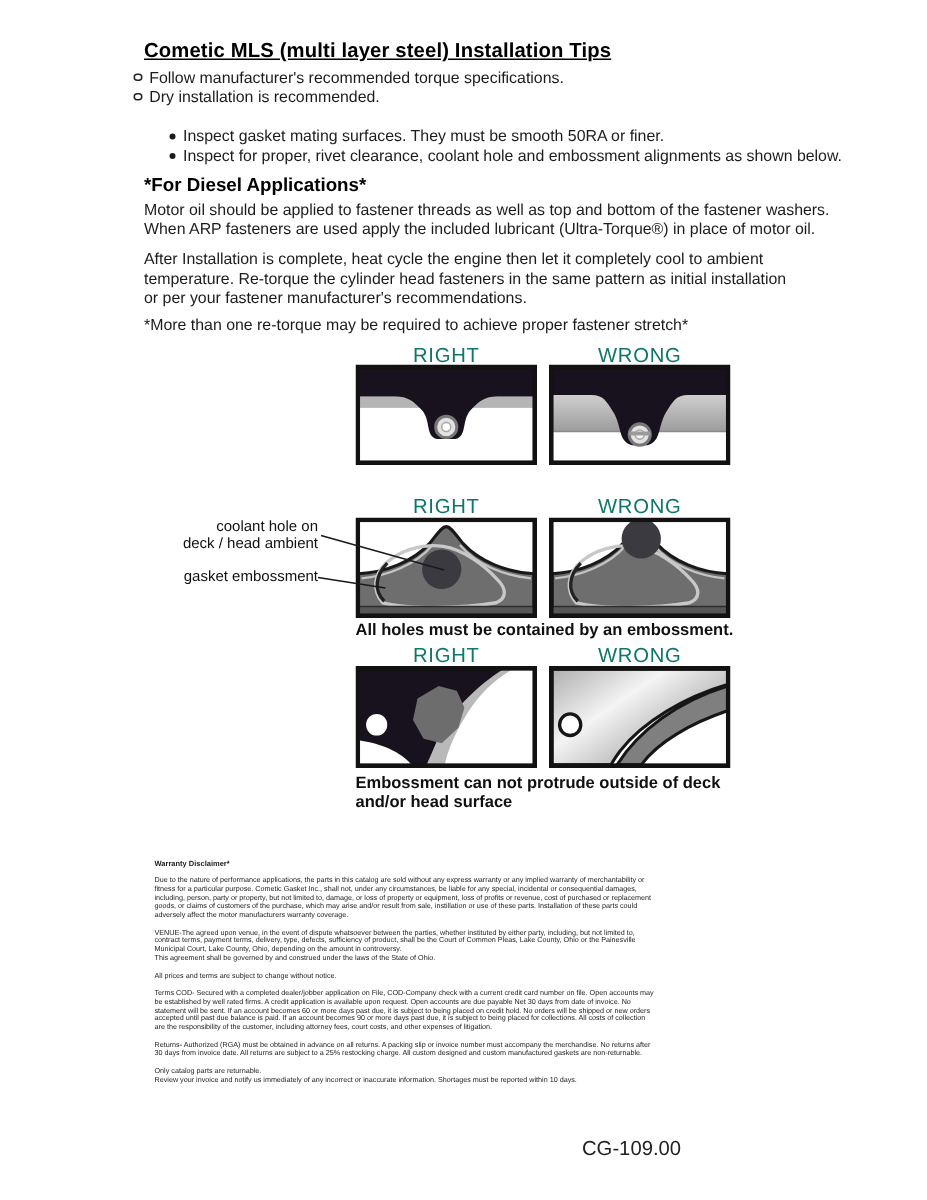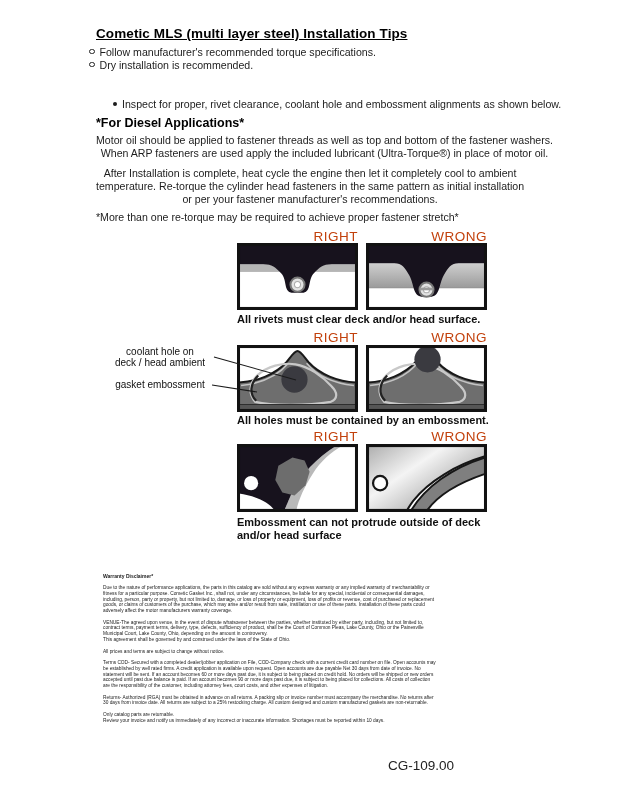--- a/index.html
+++ b/index.html
@@ -6,30 +6,30 @@
   .sheet{position:relative;width:618px;height:800px;background:#ffffff;overflow:hidden;
          font-family:"Liberation Sans","DejaVu Sans",sans-serif;color:#1c1c1c;}
   .title{position:absolute;left:96px;top:26px;margin:0;font-size:13.5px;font-weight:700;
          color:#000;text-decoration:underline;letter-spacing:.1px;white-space:nowrap;}
   .bullet-row{position:absolute;display:flex;align-items:center;gap:5px;height:13px;
               font-size:10.6px;white-space:nowrap;}
   .bo{width:3.5px;height:3.5px;border:1px solid #222;border-radius:50%;display:inline-block;flex:none;}
   .bf{width:4px;height:4px;background:#1c1c1c;border-radius:50%;display:inline-block;flex:none;}
   .section-h{position:absolute;left:96px;top:116px;margin:0;font-size:12.5px;font-weight:700;color:#000;white-space:nowrap;text-align:right;}
   .para{position:absolute;left:96px;font-size:10.6px;line-height:13.2px;}
-  .para div{white-space:nowrap;text-align:center;}
-  .dg-header{position:absolute;width:121px;text-align:right;font-size:13.5px;font-weight:400;
-             letter-spacing:.5px;color:#c2410c;white-space:nowrap;}
+  .para div{white-space:nowrap;}
+  .dg-header{position:absolute;width:121px;text-align:center;font-size:13.5px;font-weight:400;
+             letter-spacing:.5px;color:#0f766e;white-space:nowrap;}
   .caption{position:absolute;left:237px;font-size:11px;font-weight:700;color:#101010;line-height:13px;}
   .caption div{white-space:nowrap;}
   svg.panel{position:absolute;width:121px;}
   .p-r1a{left:237px;top:243px;height:67px}.p-r1b{left:366px;top:243px;height:67px}
   .p-r2a{left:237px;top:345px;height:67px}.p-r2b{left:366px;top:345px;height:67px}
   .p-r3a{left:237px;top:444px;height:68px}.p-r3b{left:366px;top:444px;height:68px}
-  .small-label{position:absolute;left:108px;width:104px;text-align:center;font-size:10px;
+  .small-label{position:absolute;left:108px;width:104px;text-align:right;font-size:10px;
                line-height:11px;color:#111;}
   .small-label div{white-space:nowrap;}
   .leader-overlay{position:absolute;left:105px;top:344px;width:200px;height:60px;}
   .legal{position:absolute;left:103px;top:574px;width:440px;font-size:4.8px;line-height:5.7px;color:#222;}
   .legal .hd{font-weight:700;font-size:5px;margin-bottom:5.5px;white-space:nowrap;}
   .legal .blk{margin-bottom:6px;}
   .legal .blk div{white-space:nowrap;}
   .pagenum{position:absolute;left:388px;top:758px;font-size:13.5px;color:#222;white-space:nowrap;}
 </style>
 </head>
@@ -40,20 +40,24 @@
   <h1 class="title">Cometic MLS (multi layer steel) Installation Tips</h1>
 
   <div class="bullet-row" style="left:89px;top:45px">
     <span class="bo"></span>
     <span>Follow manufacturer's recommended torque specifications.</span>
   </div>
   <div class="bullet-row" style="left:89px;top:58px">
     <span class="bo"></span>
     <span>Dry installation is recommended.</span>
   </div>
+  <div class="bullet-row" style="left:113px;top:84px">
+    <span class="bf"></span>
+    <span>Inspect gasket mating surfaces.  They must be smooth 50RA or finer.</span>
+  </div>
   <div class="bullet-row" style="left:113px;top:97px">
     <span class="bf"></span>
     <span>Inspect for proper, rivet clearance, coolant hole and embossment alignments as shown below.</span>
   </div>
 
   <h2 class="section-h">*For Diesel Applications*</h2>
   <div class="para" style="top:134px">
       <div>Motor oil should be applied to fastener threads as well as top and bottom of the fastener washers.</div>
       <div>When ARP fasteners are used apply the included lubricant (Ultra-Torque®) in place of motor oil.</div>
     </div>
@@ -86,23 +90,20 @@
     <rect x="0" y="0" width="120" height="66" fill="#ffffff"></rect>
     <rect x="2" y="20" width="116" height="24" fill="url(#gw)"></rect>
     <line x1="2" y1="44" x2="118" y2="44" stroke="#8a8a8a" stroke-width="1"></line>
     <path d="M2,2 H118 V20 H92 C84,20 82,24 77,32 C72,41 74,51 65,53 H55 C46,51 48,41 43,32 C38,24 36,20 28,20 H2 Z" fill="#17121d"></path>
     <circle cx="60" cy="46" r="7" fill="#e2e2e2" stroke="#777777" stroke-width="2"></circle>
     <circle cx="60" cy="46" r="3" fill="#ffffff" stroke="#aaaaaa" stroke-width="1"></circle>
     <rect x="53" y="44" width="14" height="2.6" fill="#9a9a9a"></rect>
     <rect x="1.5" y="1.5" width="117" height="63" fill="none" stroke="#121212" stroke-width="3"></rect>
   </svg>
 
-  <div class="caption" style="top:313px">
-    <div>All rivets must clear deck and/or head surface.</div>
-  </div>
 
   <div class="dg-header" style="left:237px;top:330px">RIGHT</div>
   <div class="dg-header" style="left:366px;top:330px">WRONG</div>
 
   <svg class="panel p-r2a" viewBox="0 0 120 66" preserveAspectRatio="none">
     <rect x="0" y="0" width="120" height="66" fill="#ffffff"></rect>
     <path d="M2,64 V37 C20,36 38,29 49,17 C54,11 57,6 60,6 C63,6 66,11 71,17 C82,29 100,36 118,37 V64 Z" stroke="#191919" stroke-width="2" fill="#6e6e6e"></path>
     <path d="M4,40 C22,38 40,31 51,18 M69,18 C80,31 98,38 116,40" fill="none" stroke="#c4c4c4" stroke-width="1.5"></path>
     <path d="M18,56 C11,48 12,38 20,30 C30,21 45,17 58,19 C71,21 85,31 94,41 C100,47 100,53 93,56 C70,60 34,60 18,56 Z" fill="none" stroke-width="2.2" stroke="#c8c8c8"></path>
     <path d="M19,55 C12,48 13,38 21,30" fill="none" stroke="#222222" stroke-width="2.2"></path>

